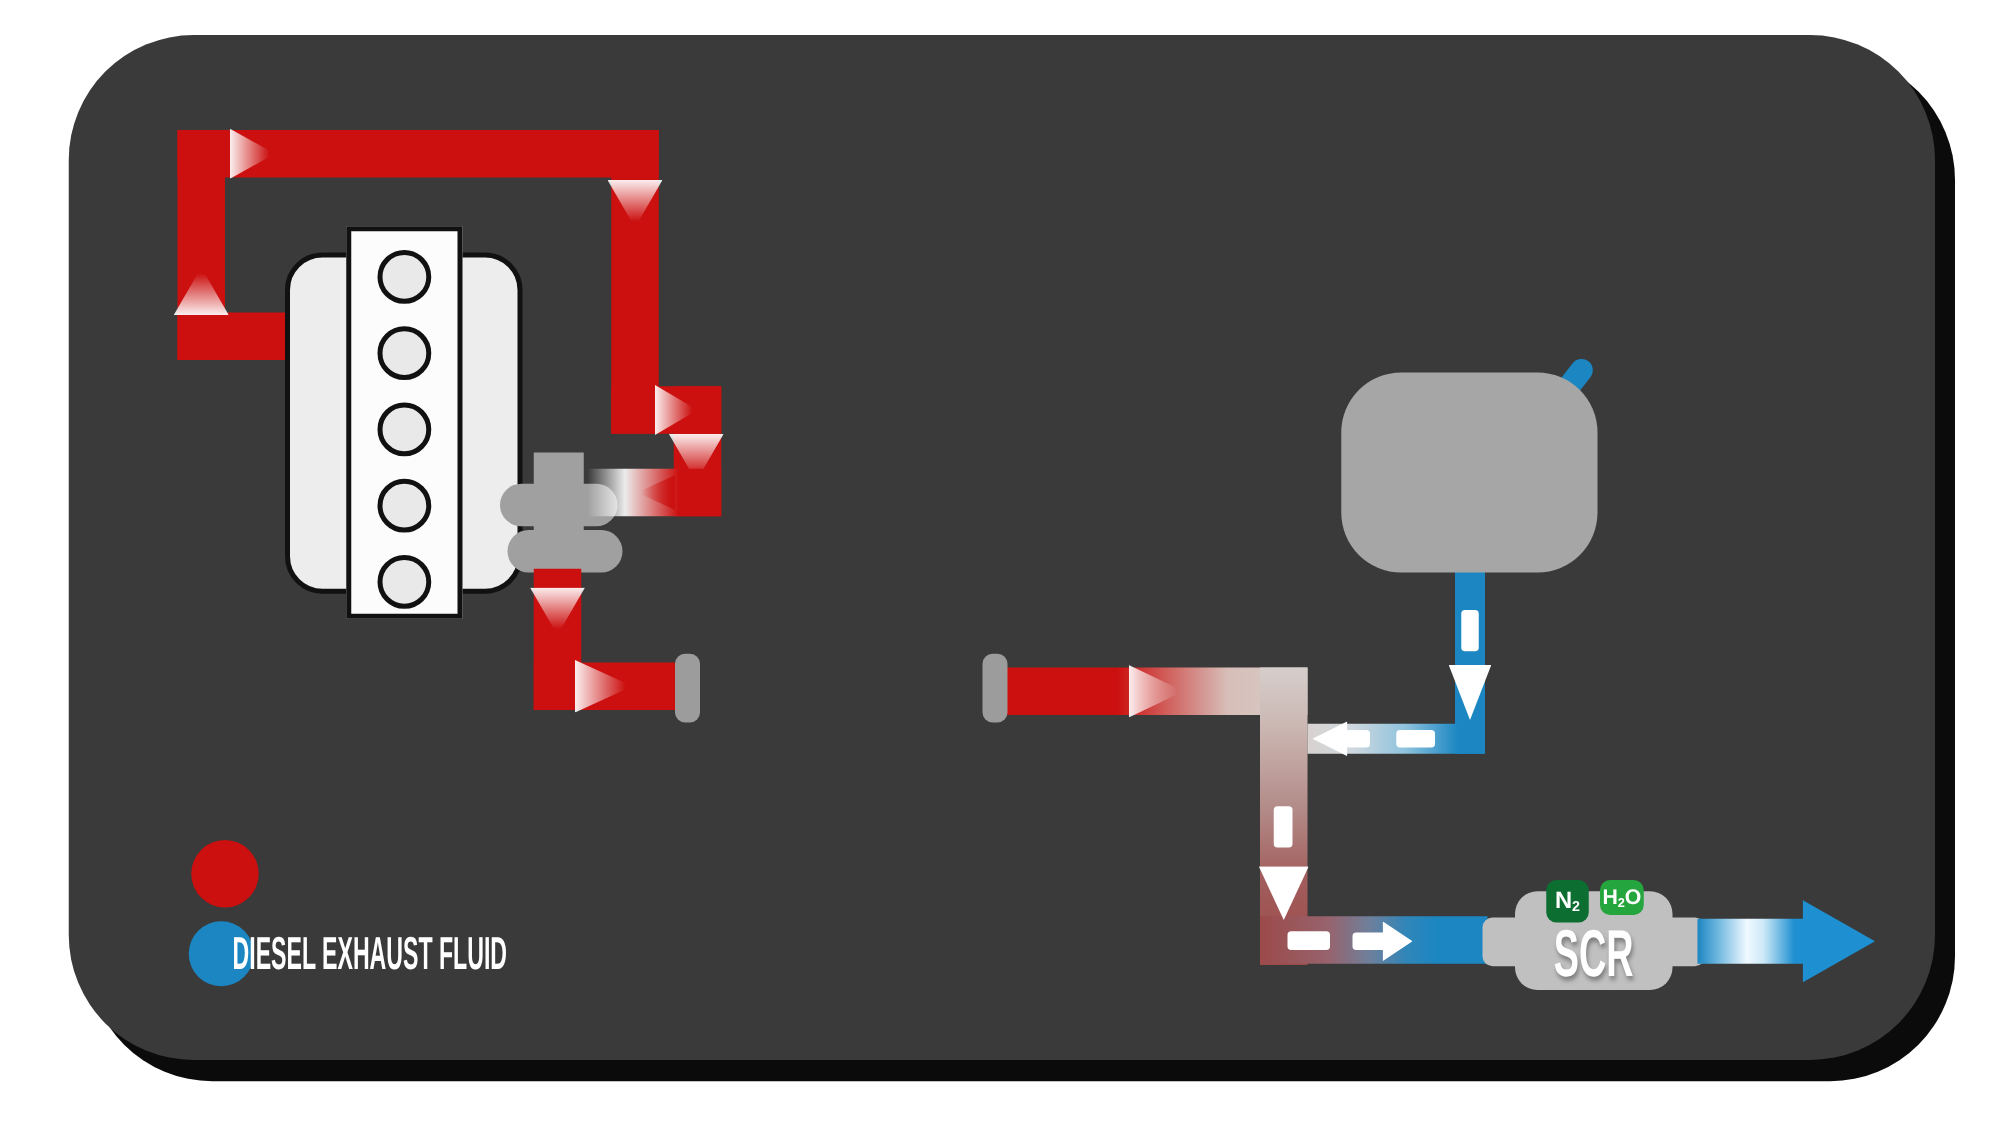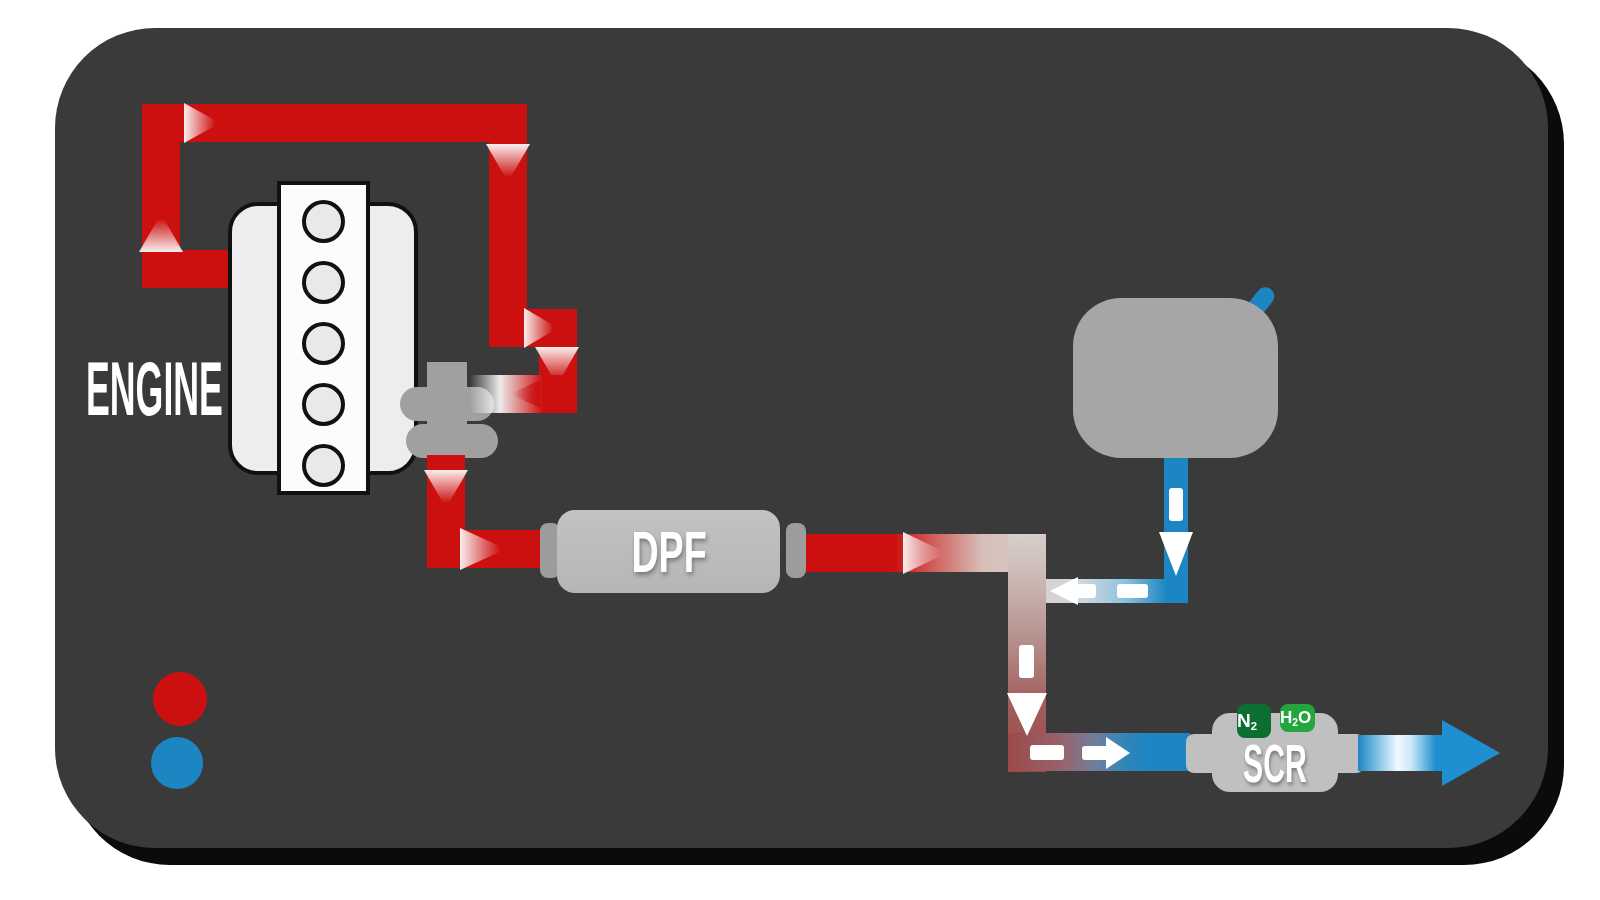--- a/index.html
+++ b/index.html
@@ -19,21 +19,21 @@
   .arr-r{clip-path:polygon(0 0,100% 50%,0 100%);background:linear-gradient(to right,rgba(255,255,255,.93),rgba(255,255,255,0) 88%);}
   .arr-d{clip-path:polygon(0 0,100% 0,50% 100%);background:linear-gradient(to bottom,rgba(255,255,255,.93),rgba(255,255,255,0) 88%);}
   .arr-u{clip-path:polygon(50% 0,0 100%,100% 100%);background:linear-gradient(to top,rgba(255,255,255,.93),rgba(255,255,255,0) 88%);}
   
   .wdash{background:#fff;border-radius:3px;}
   .warr-d{clip-path:polygon(0 0,100% 0,50% 100%);background:#fff;}
   .warr-l{clip-path:polygon(100% 0,0 50%,100% 100%);background:#fff;}
   .warr-r{clip-path:polygon(0 0,100% 50%,0 100%);background:#fff;}
   .gray{background:var(--turbo-gray);}
   .cyl{position:absolute;width:43px;height:43px;border:4px solid #111;border-radius:50%;background:#e9e9e9;box-sizing:border-box;}
-  .badge{position:absolute;border-radius:8px;display:flex;align-items:center;color:#fff;font-weight:bold;font-family:"Liberation Sans",sans-serif;}
+  .badge{position:absolute;border-radius:8px;display:flex;align-items:center;justify-content:center;color:#fff;font-weight:bold;font-family:"Liberation Sans",sans-serif;}
   .sub{font-size:.6em;vertical-align:-0.28em;}
 </style>
 </head>
 <body>
 
 <div id="stage">
 
   <div class="abs" id="panel-shadow"></div>
   <div class="abs" id="panel"></div>
 
@@ -79,23 +79,20 @@
   <div class="abs" style="left:1008px;top:733px;width:182px;height:38px;background:linear-gradient(to right,var(--exhaust-red-dark) 0%,#97636d 30%,#6f7f9b 48%,#3186b8 64%,var(--def-blue) 78%);"></div>
 
   <div class="abs pipe-blue" style="left:1164px;top:455px;width:24px;height:148px;"></div>
   <div class="abs" style="left:1046px;top:579px;width:142px;height:24px;background:linear-gradient(to right,#d8d2d0 0%,#cfd8de 25%,#8fc3de 55%,var(--def-blue) 85%);"></div>
 
   <div class="abs" style="left:1247px;top:284px;width:18px;height:48px;border-radius:9px;background:var(--def-blue);transform:rotate(38deg);"></div>
   <div class="abs" style="left:1073px;top:298px;width:205px;height:160px;border-radius:48px;background:var(--tank-gray);"></div>
 
   <div class="abs" style="left:540px;top:523px;width:20px;height:55px;border-radius:8px;background:var(--cap-gray);"></div>
   <div class="abs" style="left:786px;top:523px;width:20px;height:55px;border-radius:8px;background:var(--cap-gray);"></div>
-  <div class="abs" style="left:557px;top:510px;width:223px;height:83px;border-radius:18px;background:linear-gradient(to bottom,#c2c2c2,var(--component-gray));display:flex;align-items:center;justify-content:center;">
-    <span class="txt cond shadowed" style="font-size:57px;transform:scaleX(.66);">DPF</span>
-  </div>
 
   <div class="abs" style="left:1186px;top:734px;width:50px;height:39px;border-radius:8px 0 0 8px;background:var(--scr-gray);"></div>
   <div class="abs" style="left:1314px;top:734px;width:50px;height:39px;border-radius:0 8px 8px 0;background:var(--scr-gray);"></div>
   <div class="abs" style="left:1212px;top:713px;width:126px;height:79px;border-radius:18px;background:var(--scr-gray);"></div>
   <div class="abs" style="left:1212px;top:740px;width:126px;height:46px;display:flex;align-items:center;justify-content:center;">
     <span class="txt cond shadowed" style="font-size:53px;transform:scaleX(.57);">SCR</span>
   </div>
   <div class="badge" style="left:1237px;top:704px;width:34px;height:34px;background:var(--n2-green);font-size:19px;">
     <span><span>N</span><span class="sub">2</span></span>
   </div>
@@ -110,20 +107,20 @@
   <div class="abs warr-d" style="left:1159px;top:532px;width:34px;height:44px;"></div>
   <div class="abs wdash" style="left:1117px;top:584px;width:31px;height:14px;"></div>
   <div class="abs wdash" style="left:1076px;top:584px;width:20px;height:14px;"></div>
   <div class="abs warr-l" style="left:1050px;top:577px;width:28px;height:28px;"></div>
   <div class="abs wdash" style="left:1019px;top:645px;width:15px;height:33px;"></div>
   <div class="abs warr-d" style="left:1007px;top:693px;width:40px;height:43px;"></div>
   <div class="abs wdash" style="left:1030px;top:745px;width:34px;height:15px;"></div>
   <div class="abs wdash" style="left:1082px;top:746px;width:28px;height:14px;"></div>
   <div class="abs warr-r" style="left:1106px;top:737px;width:24px;height:32px;"></div>
 
-  <div class="abs txt" style="left:86px;top:354px;height:68px;display:flex;align-items:center;">
-    <span class="cond" style="font-size:76px;transform:scaleX(.47);transform-origin:0 50%;">ENGINE</span>
-  </div>
 
   <div class="abs" style="left:153px;top:672px;width:54px;height:54px;border-radius:50%;background:var(--exhaust-red);"></div>
   <div class="abs" style="left:151px;top:737px;width:52px;height:52px;border-radius:50%;background:var(--def-blue);"></div>
+  <div class="abs txt" style="left:186px;top:745px;height:36px;display:flex;align-items:center;">
+    <span class="cond" style="font-size:37px;transform:scaleX(.5);transform-origin:0 50%;">DIESEL EXHAUST FLUID</span>
+  </div>
 
 </div>
 
 </body></html>

